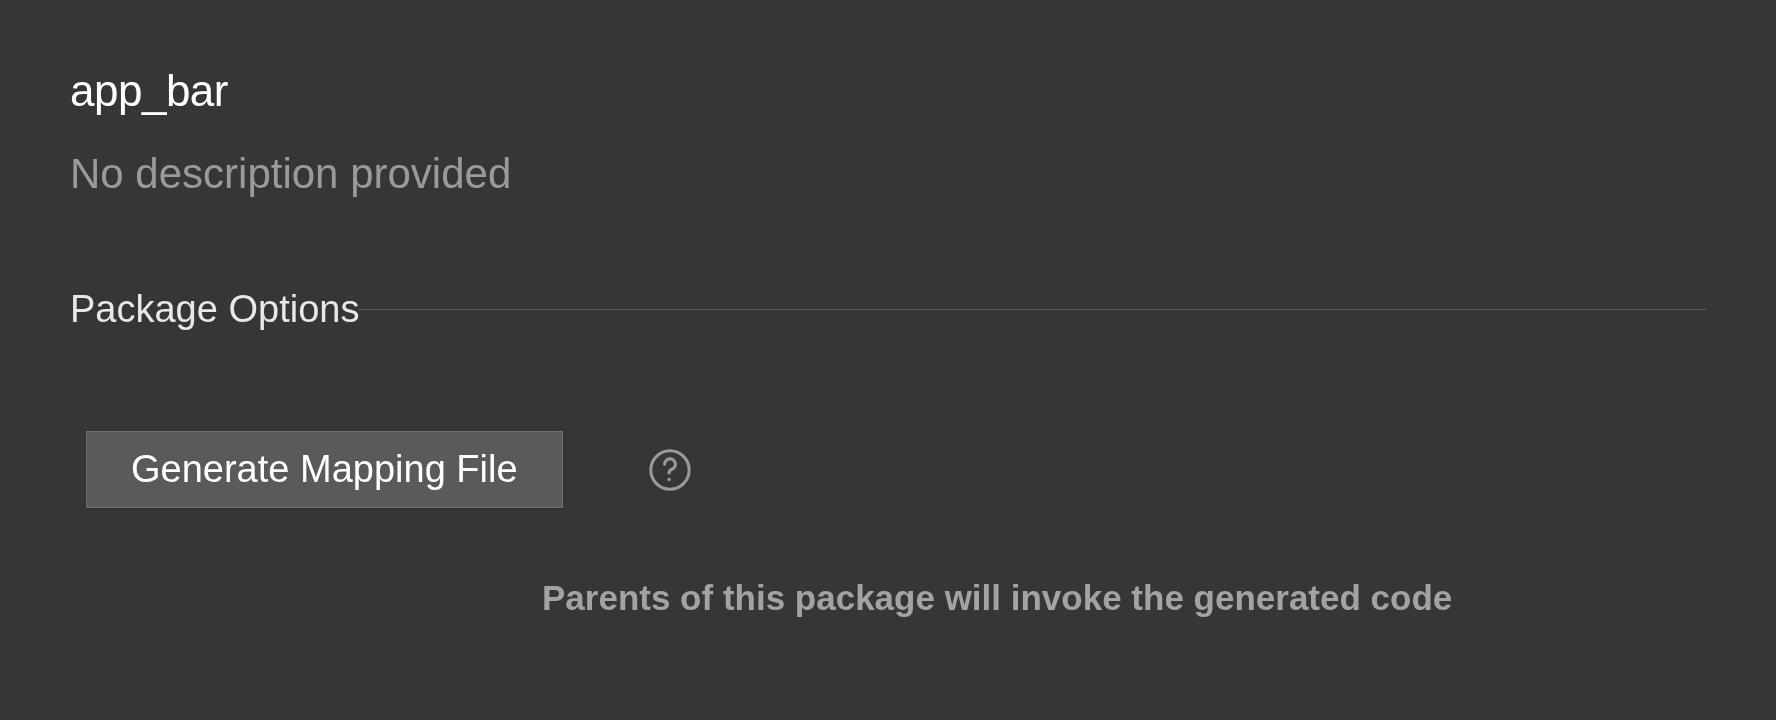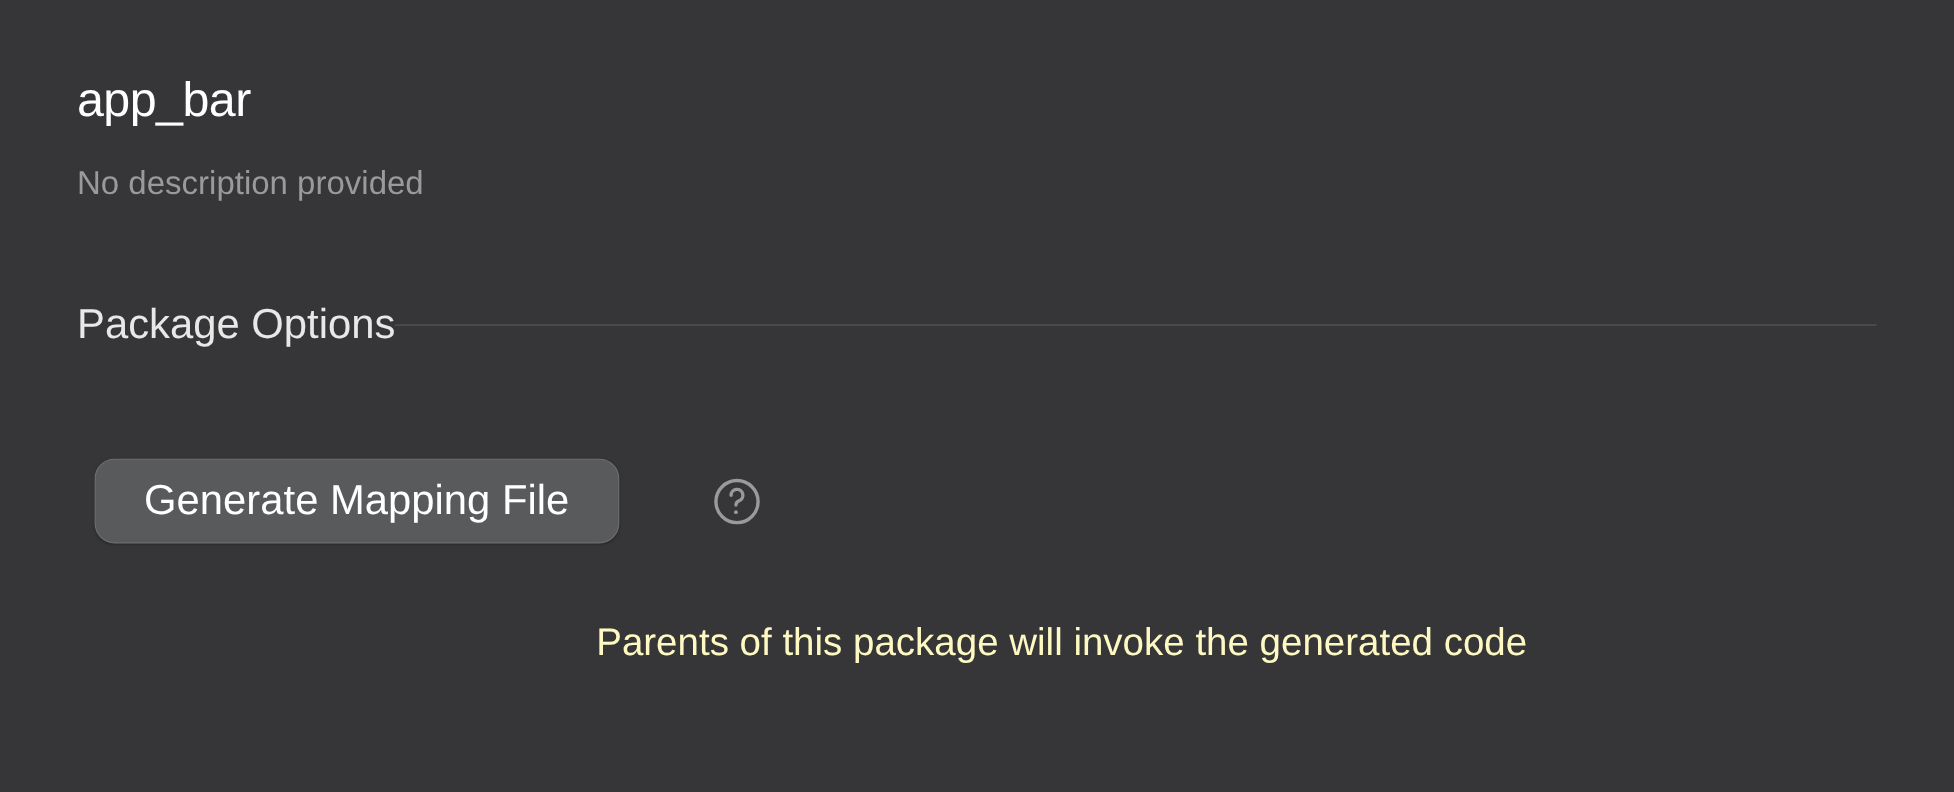--- a/index.html
+++ b/index.html
@@ -18,21 +18,21 @@
     .container {
       padding: 66px 70px 0 70px;
     }
     .title {
       font-size: 44px;
       font-weight: 400;
       color: #ffffff;
       letter-spacing: -0.5px;
     }
     .description {
-      font-size: 30px;
+      font-size: 42px;
       font-weight: 400;
       color: #9a9a9c;
       margin-top: 34px;
     }
     .section-header {
       display: flex;
       align-items: center;
       margin-top: 90px;
     }
     .section-title {
@@ -54,21 +54,21 @@
     }
     .option-label {
       font-size: 39px;
       font-weight: 400;
       color: #e8e8e8;
       width: 398px;
     }
     .button {
       background-color: #595a5c;
       border: 1px solid #6f7072;
-      border-radius: 18px;
+      border-radius: 0;
       padding: 16px 44px;
       font-size: 38px;
       font-weight: 400;
       color: #ffffff;
       cursor: pointer;
       display: inline-flex;
       align-items: center;
       justify-content: center;
       box-shadow: 0 1px 2px rgba(0,0,0,0.2);
     }
@@ -80,22 +80,22 @@
       align-items: center;
       justify-content: center;
       cursor: pointer;
     }
     .help-icon svg {
       width: 46px;
       height: 46px;
     }
     .hint-text {
       font-size: 35px;
-      font-weight: 400;
-      color: #fef9c3;
+      font-weight: 700;
+      color: #a3a3a3;
       margin-top: 70px;
       padding-left: 472px;
     }
   </style>
 </head>
 <body>
 
 <div class="container">
   <h1 class="title">app_bar</h1>
   <p class="description">No description provided</p>

